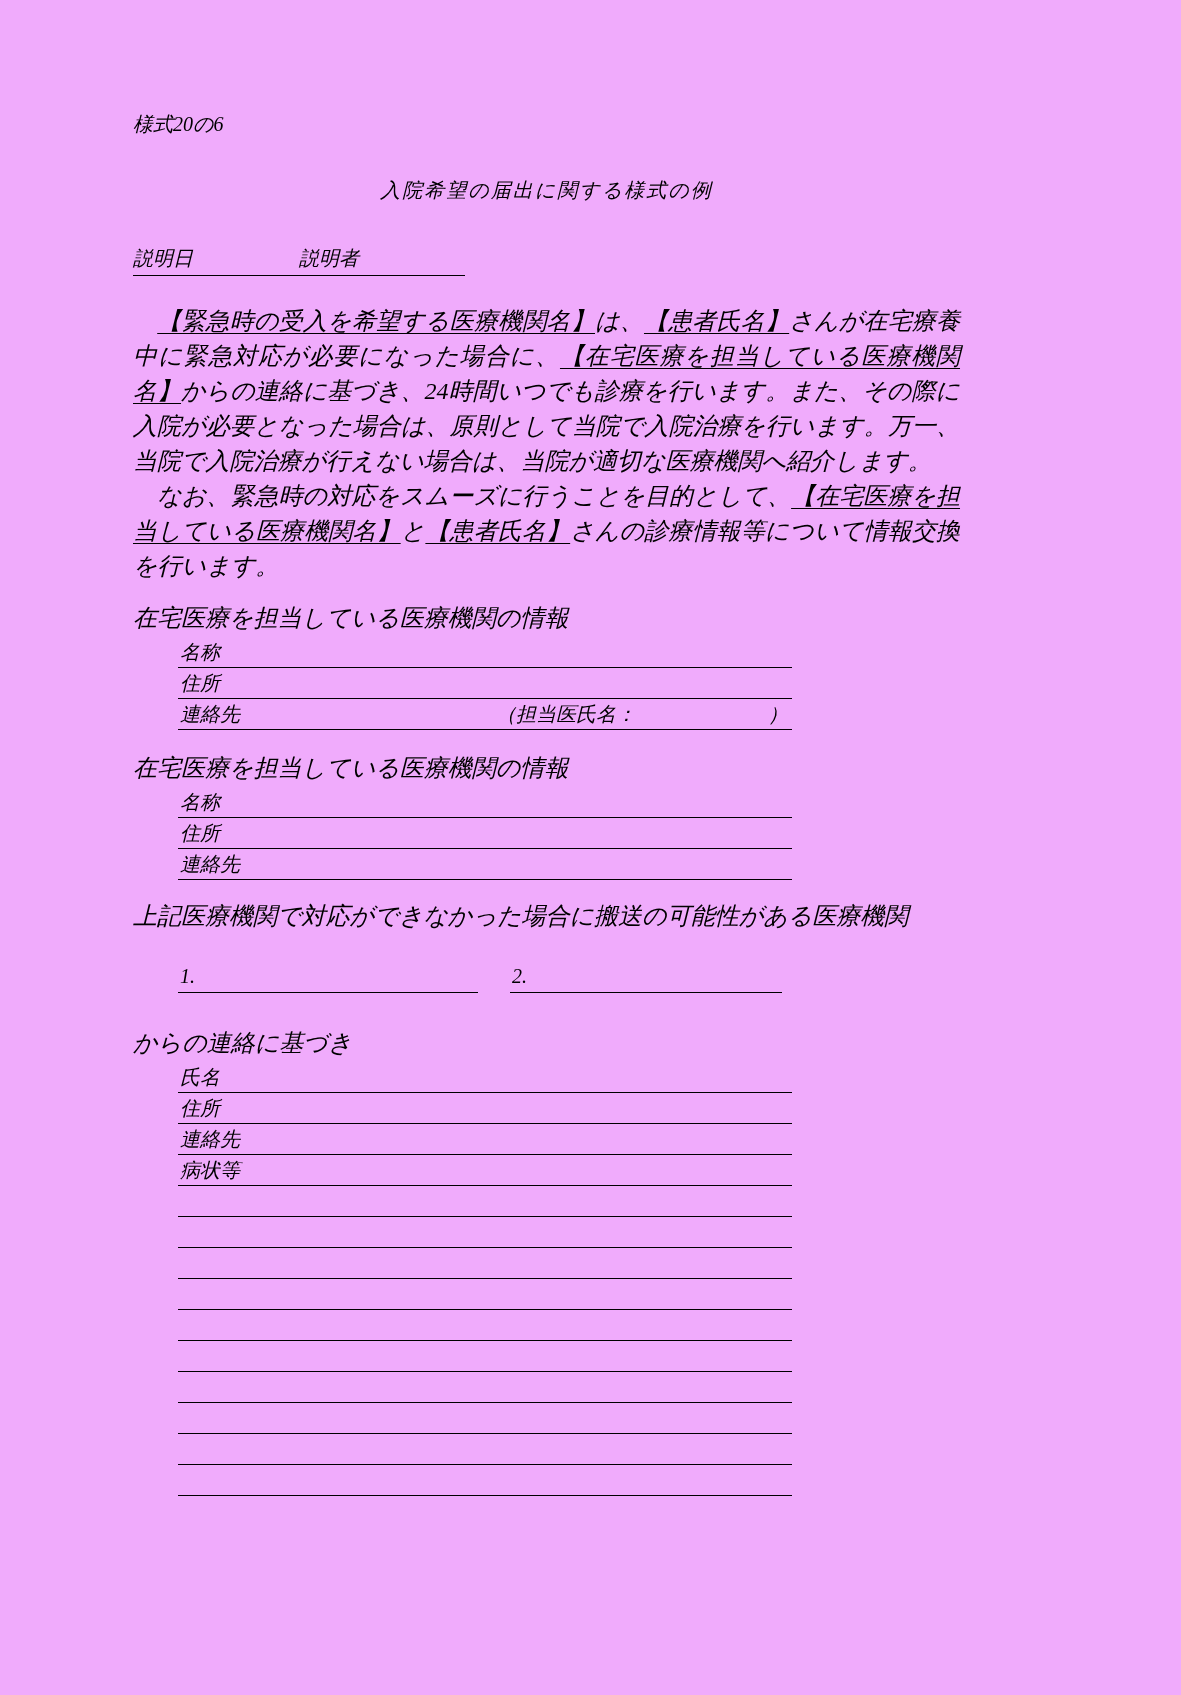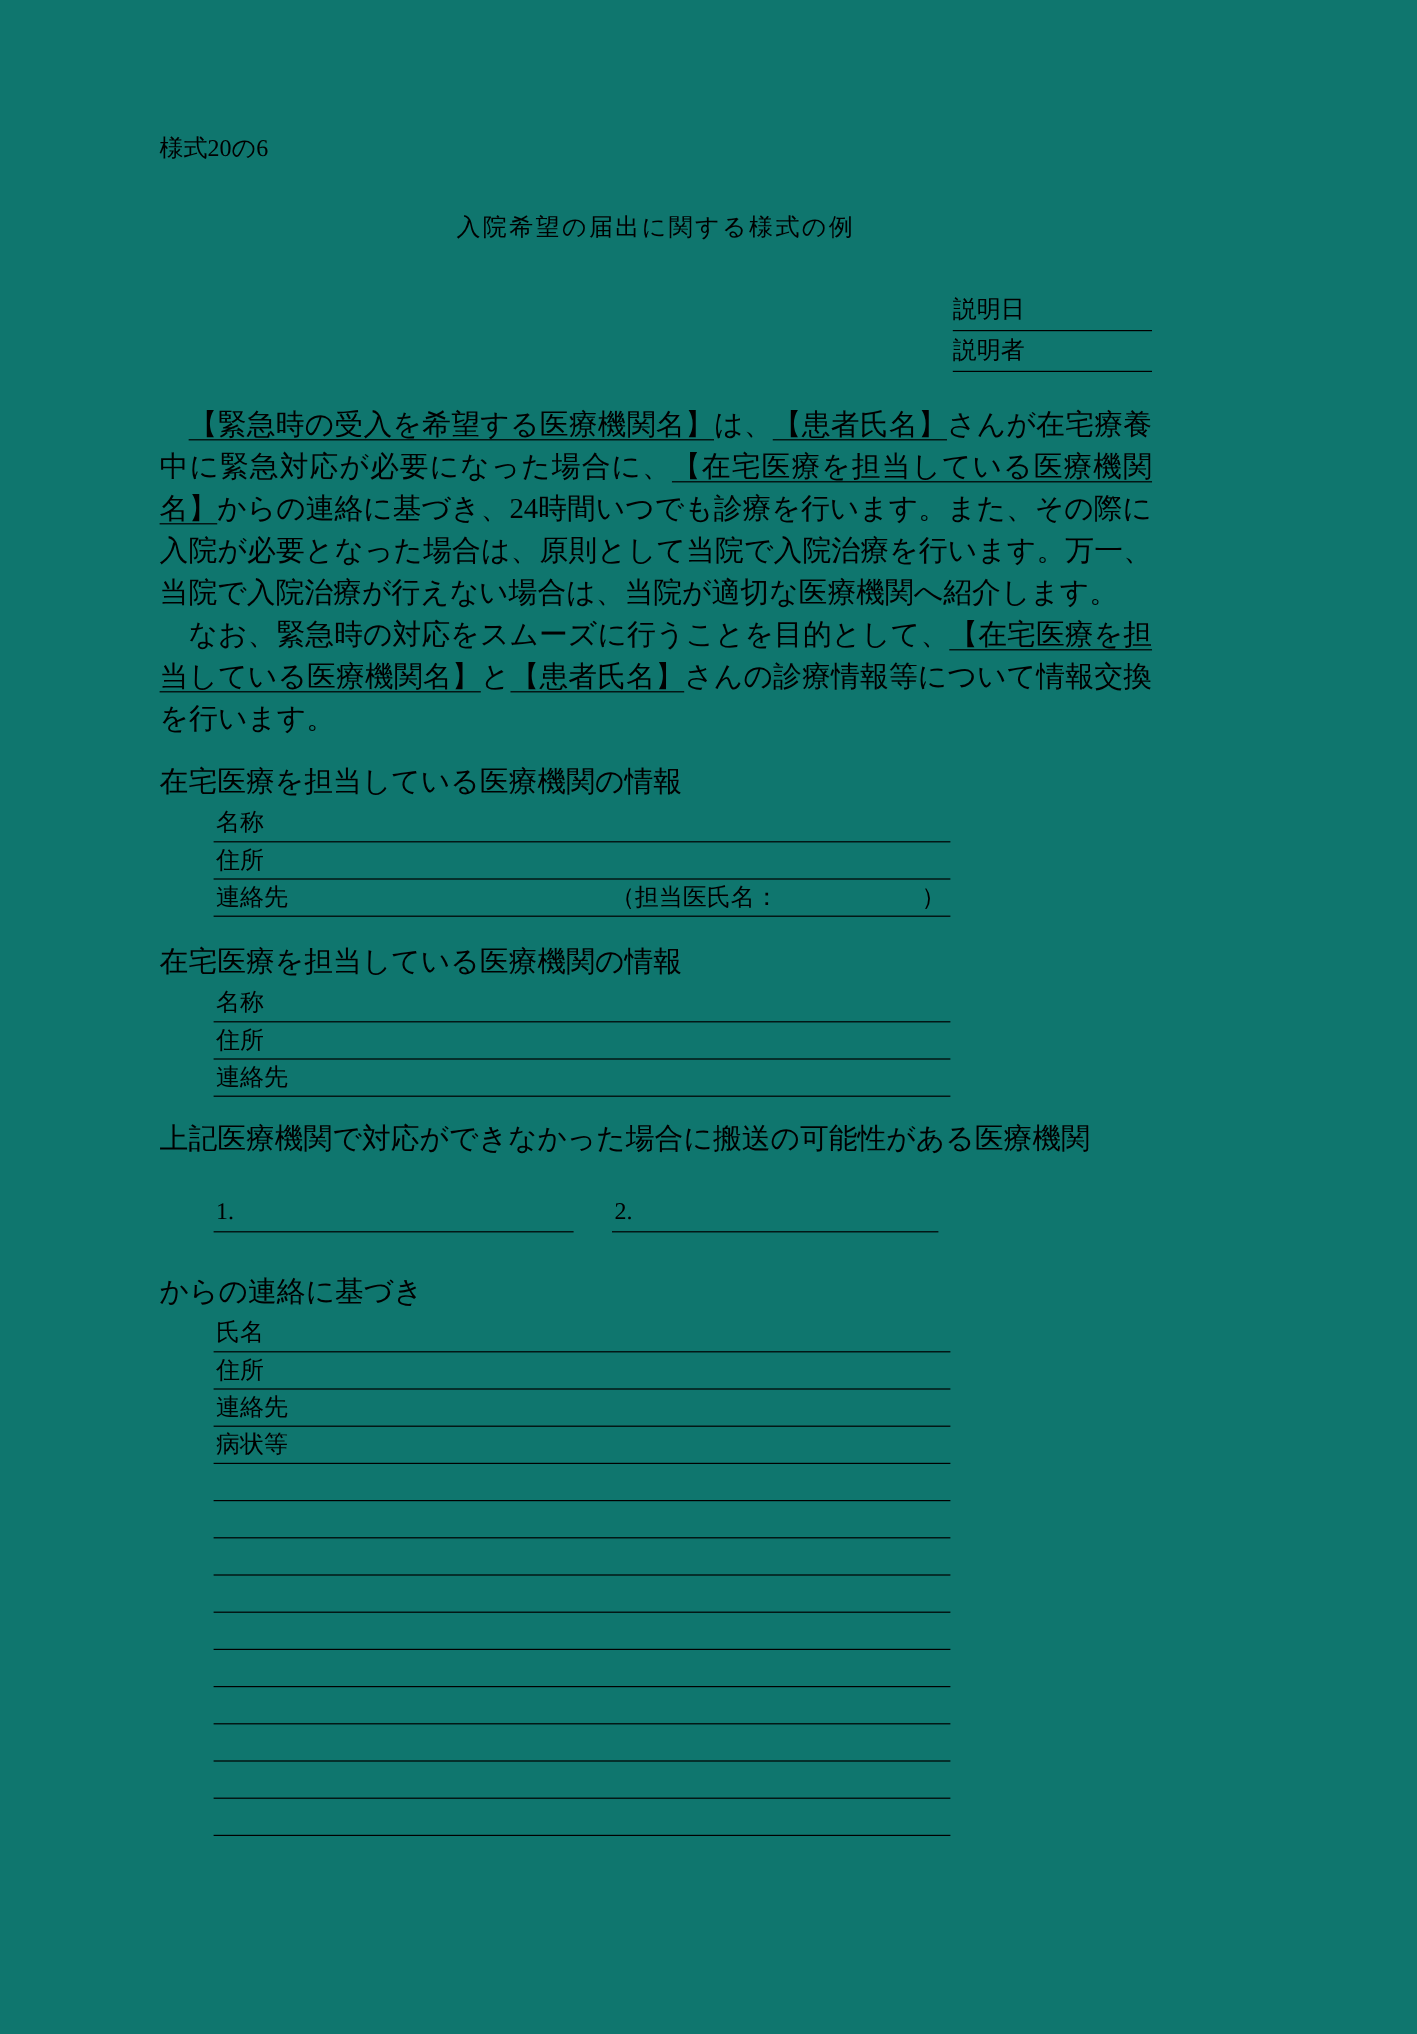--- a/index.html
+++ b/index.html
@@ -6,28 +6,29 @@
   html,body { background:#ffffff; }
   body {
     width:1181px; height:1695px;
     font-family:"Liberation Serif","DejaVu Serif",serif;
     color:#000;
     overflow:hidden;
   }
   .page {
     width:1181px; height:1695px;
     padding:110px 221px 0 133px;
-    background:#0f766e;
+    background:#f0abfc;
+    font-style:italic;
   }
   .form-no { font-size:20px; line-height:28px; }
   .title {
     font-size:20px; line-height:28px;
     margin-top:38px; text-align:center; letter-spacing:2px;
   }
-  .meta { margin-top:38px; display:flex; flex-direction:column; align-items:flex-end; }
+  .meta { margin-top:38px; display:flex; flex-direction:row; align-items:flex-end; }
   .meta-row {
     width:166px; height:34px; line-height:33px;
     border-bottom:1px solid #000; font-size:20px;
   }
   .para {
     font-size:24px; line-height:35px;
     text-align:justify; text-justify:inter-ideograph;
   }
   .para-first { margin-top:28px; }
   .u { text-decoration:underline; text-underline-offset:4px; text-decoration-thickness:1px; }
@@ -35,21 +36,21 @@
   #sections .section:nth-child(2) { margin-top:24px; }
   #sections .section:nth-child(3) { margin-top:22px; }
   #sections .section:nth-child(4) { margin-top:36px; }
   .sec-heading { font-size:24px; line-height:28px; }
   .rows { margin-left:45px; margin-top:5px; width:614px; }
   .field-row {
     position:relative; height:31px; line-height:30px;
     border-bottom:1px solid #000; font-size:20px; padding-left:2px;
   }
   .blank-line { height:31px; border-bottom:1px solid #000; }
-  .row-note { position:absolute; left:331px; }
+  .row-note { position:absolute; left:318px; }
   .row-note-end { position:absolute; right:4px; }
   .numbered { margin-left:45px; margin-top:30px; display:flex; gap:32px; }
   .num-item {
     height:33px; line-height:32px;
     border-bottom:1px solid #000; font-size:20px; padding-left:2px;
   }
   .num-item:first-child { width:300px; }
   .num-item:last-child  { width:272px; }
 </style>
 </head>

